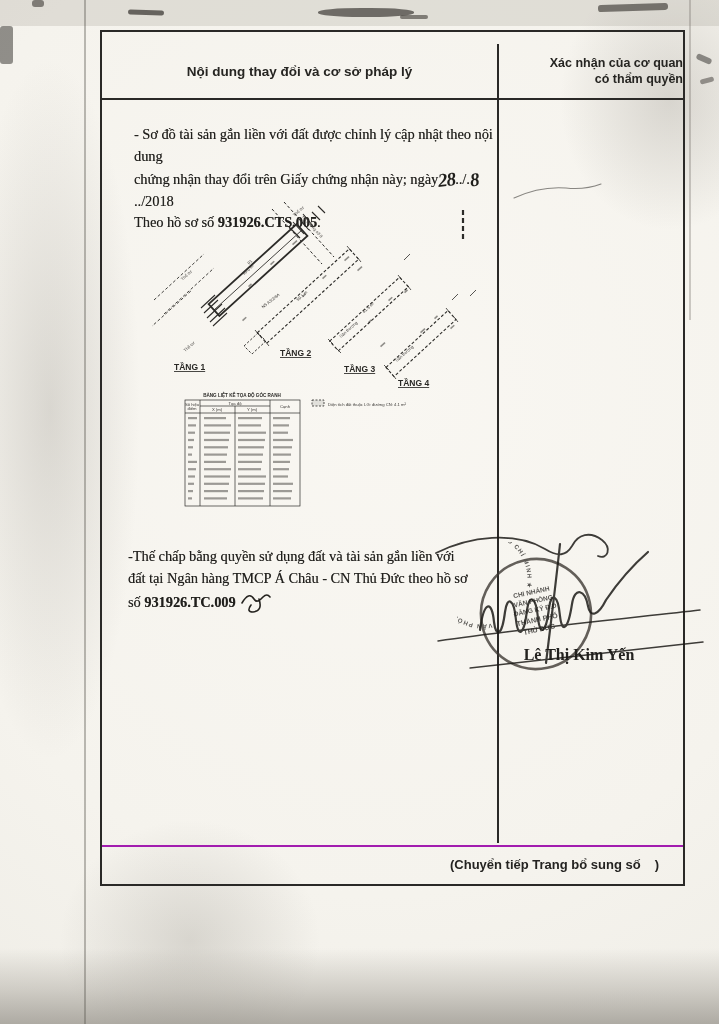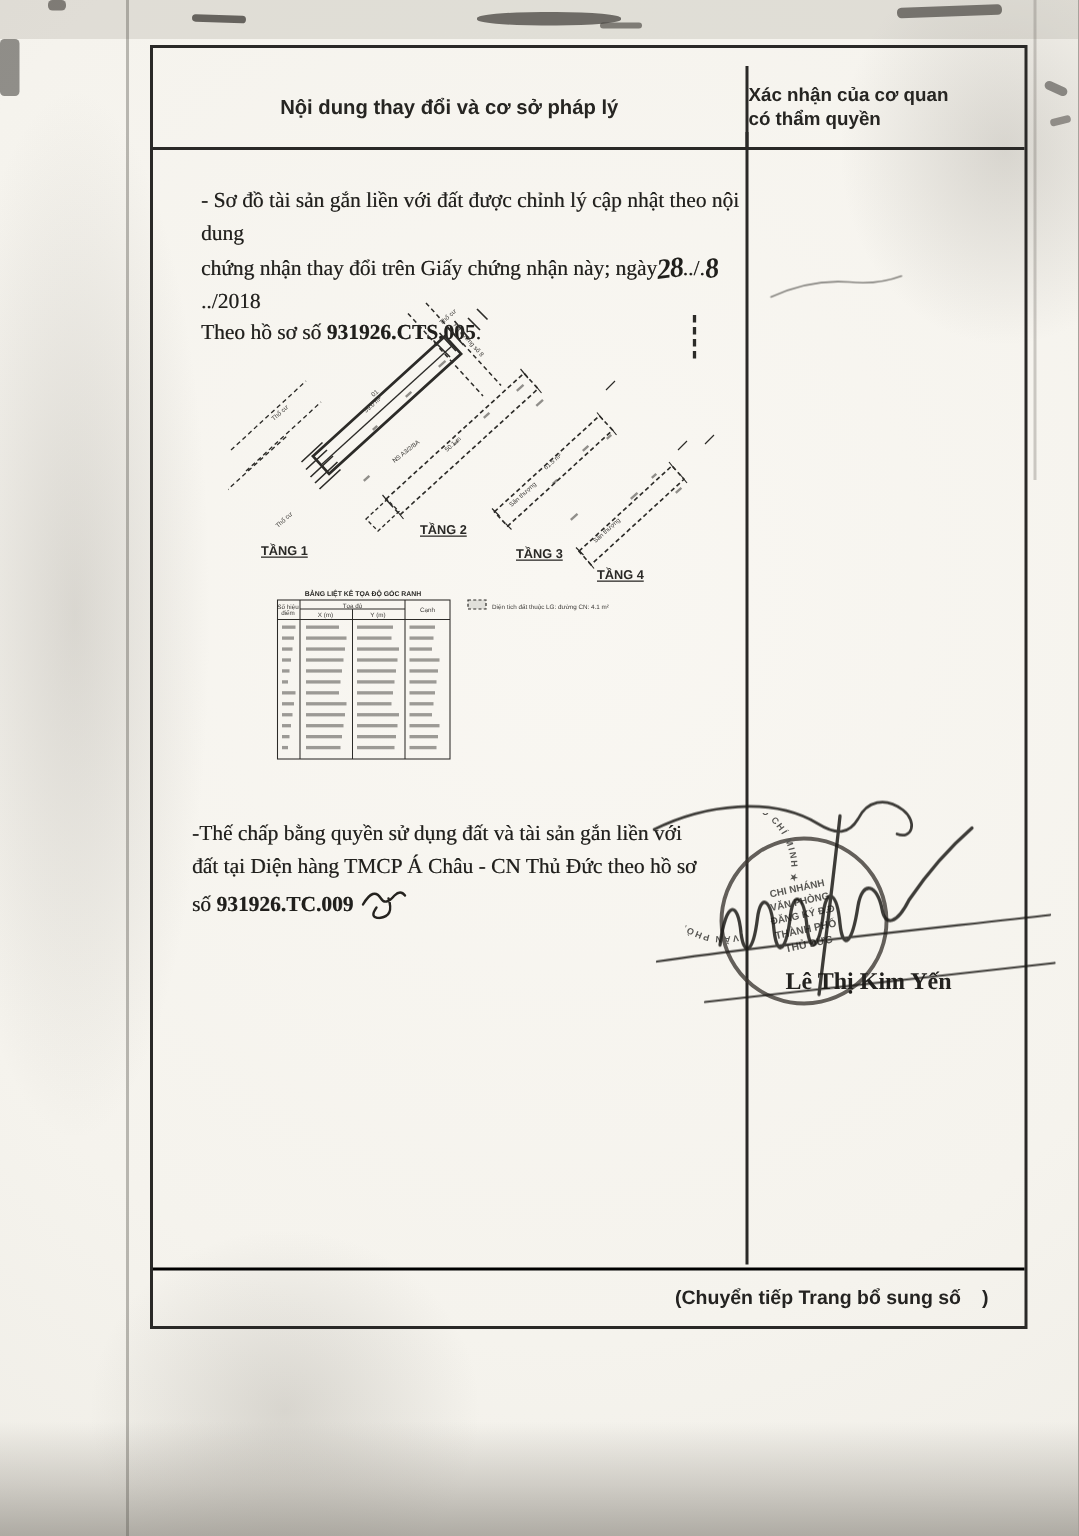--- a/index.html
+++ b/index.html
@@ -16,25 +16,25 @@
   .top-band { position:absolute; left:0; top:0; width:719px; height:26px; background:rgba(168,164,156,.28); }
   .fold-line { position:absolute; left:84px; top:0; width:2px; height:1024px; background:rgba(92,89,82,.40); filter:blur(.4px); }
   .crease-r { position:absolute; left:689px; top:0; width:2px; height:320px; background:rgba(120,116,108,.35); filter:blur(.5px); }
   .smudge { position:absolute; background:#3d3a36; border-radius:3px; }
   .doc-table { position:absolute; left:100px; top:30px; width:581px; height:852px;
     border:2px solid #2a2927; box-sizing:content-box; }
   .header-row { position:absolute; left:0; top:0; width:581px; height:54px;
     border-bottom:2px solid #2a2927; display:flex;margin-top:12px; }
   .header-left { width:395px; border-right:2px solid #2a2927; display:flex;
     align-items:center; justify-content:center; font-weight:bold; font-size:13.5px; color:#262522; }
-  .header-right { flex:1; display:flex; flex-direction:column; align-items:flex-start;
+  .header-right { flex:1; display:flex; flex-direction:column; align-items:flex-end;
     justify-content:center; font-weight:bold; font-size:12.5px; line-height:1.3; color:#262522; text-align:center; }
   .col-divider { position:absolute; left:395px; top:56px; width:2px; height:755px; background:#2a2927; }
   .footer-row { position:absolute; left:0; top:813px; width:581px; height:37px;
-    border-top:2px solid #000000; display:flex; align-items:center; justify-content:flex-end;
+    border-top:2px solid #a21caf; display:flex; align-items:center; justify-content:flex-end;
     gap:14px; padding-right:24px; box-sizing:border-box; font-weight:bold; font-size:13px; color:#242321; }
   .para { position:absolute; font-family:"Liberation Serif",serif; font-size:14.3px;
     line-height:21.5px; color:#201f1c; text-shadow:.25px 0 0 rgba(32,31,28,.6); }
   .p1 { left:32px; top:92px; width:366px; }
   .p2 { left:26px; top:514px; width:362px; }
   .bold-no { font-weight:bold; }
   .hw { font-style:italic; font-weight:bold; font-size:19px; display:inline-block;
     transform:rotate(-7deg); position:relative; top:2px; text-shadow:none; letter-spacing:-1px; }
   .conf { position:absolute; left:397px; top:497px; width:184px; text-align:center;
     font-family:"Liberation Serif",serif; color:#23221f; }
@@ -215,21 +215,21 @@
       <text class="tiny" font-size="3.2" x="40" y="210" text-anchor="middle">điểm</text>
       <text class="tiny" font-size="3.4" x="83" y="205" text-anchor="middle">Tọa độ</text>
       <text class="tiny" font-size="3" x="65" y="211" text-anchor="middle">X (m)</text>
       <text class="tiny" font-size="3" x="100" y="211" text-anchor="middle">Y (m)</text>
       <text class="tiny" font-size="3.4" x="133" y="208" text-anchor="middle">Cạnh</text>
       <text class="tiny" font-size="4" x="176" y="206">Diện tích đất thuộc LG: đường CN: 4.1 m²</text>
     </svg>
 
     <div class="para p2">
       <span>-Thế chấp bằng quyền sử dụng đất và tài sản gắn liền với</span><br>
-      <span>đất tại Diện hàng TMCP Á Châu - CN Thủ Đức theo hồ sơ</span><br>
+      <span>đất tại Ngân hàng TMCP Á Châu - CN Thủ Đức theo hồ sơ</span><br>
       <span>số</span>
       <span class="bold-no">931926.TC.009</span>
       <svg width="34" height="24" viewBox="0 0 34 24" style="vertical-align:-6px">
         <path d="M3 14 Q10 2 15 10 Q18 15 24 8 Q28 4 31 8 M20 10 Q24 22 14 23 Q7 23 12 16" stroke="#25231f" stroke-width="1.6" fill="none" stroke-linecap="round"></path>
       </svg>
     </div>
 
 
     <svg style="position:absolute;left:355px;top:510px" width="170" height="150" viewBox="0 0 170 150">
       <g transform="rotate(-12 79 72)" opacity="0.78" fill="#3a3530">

